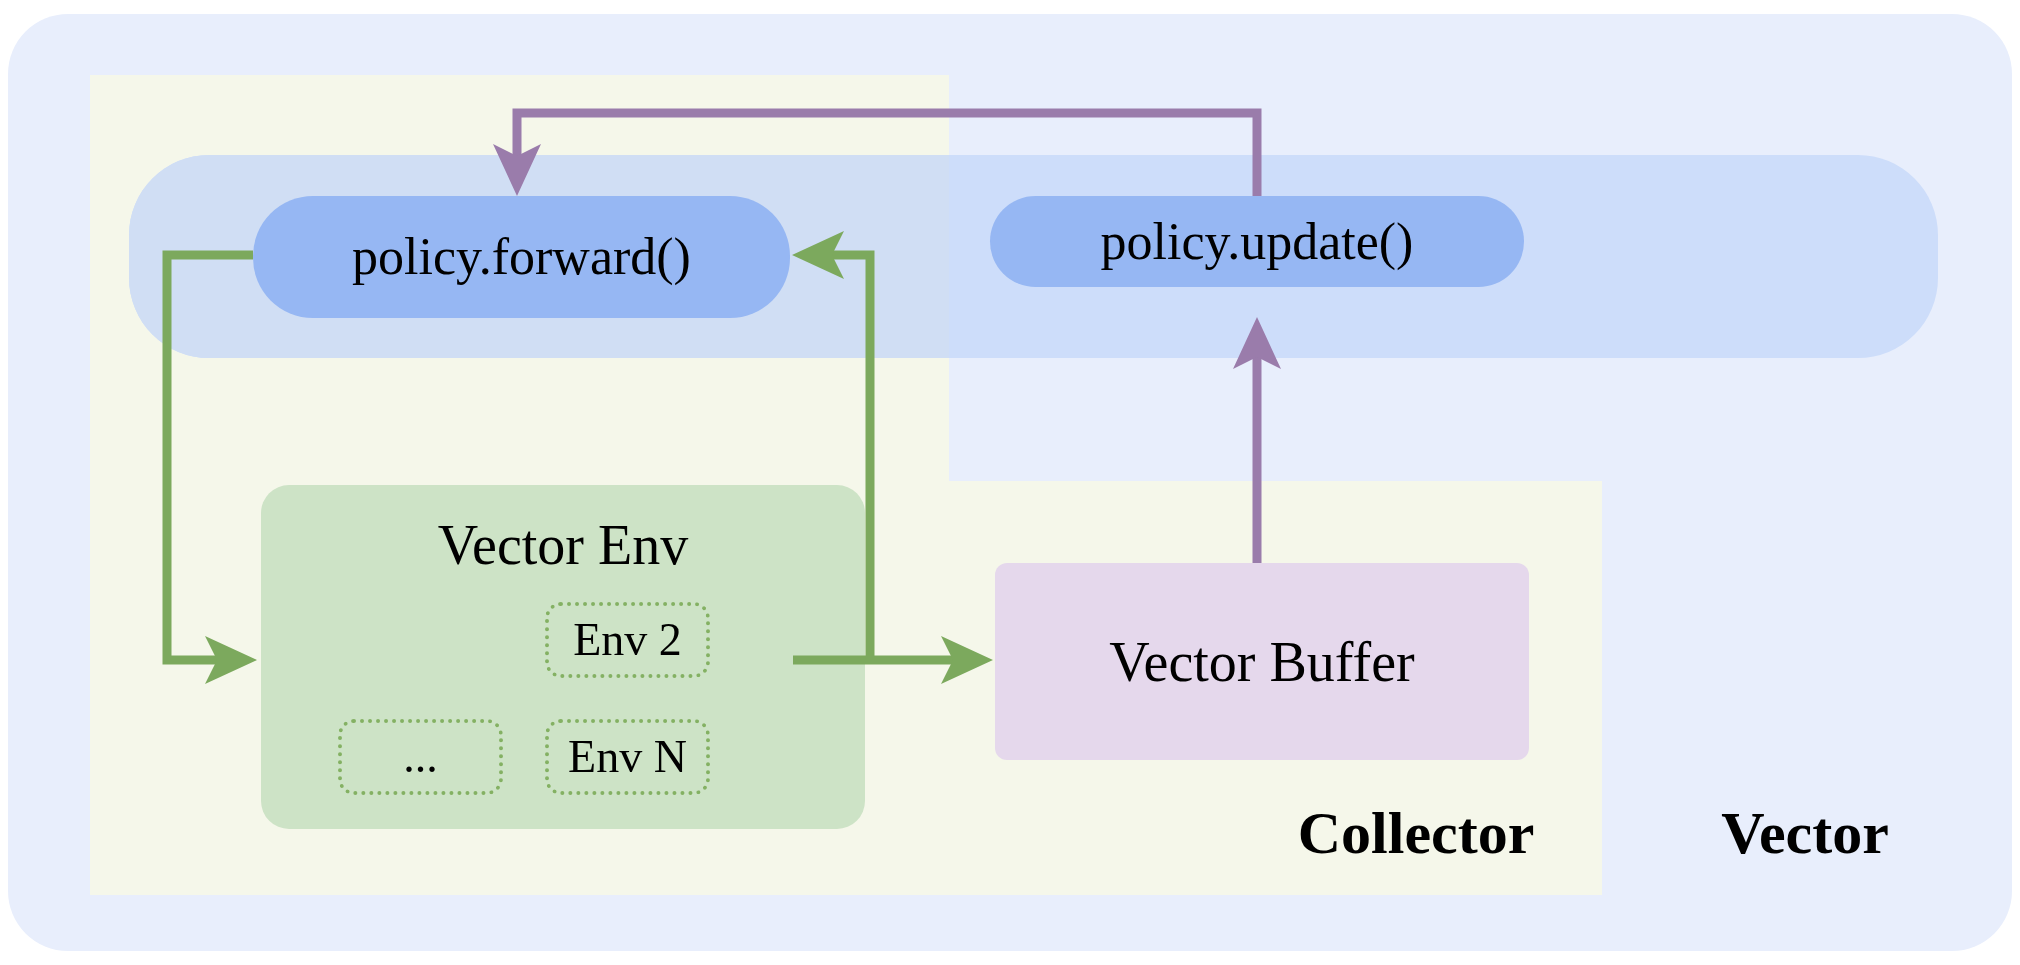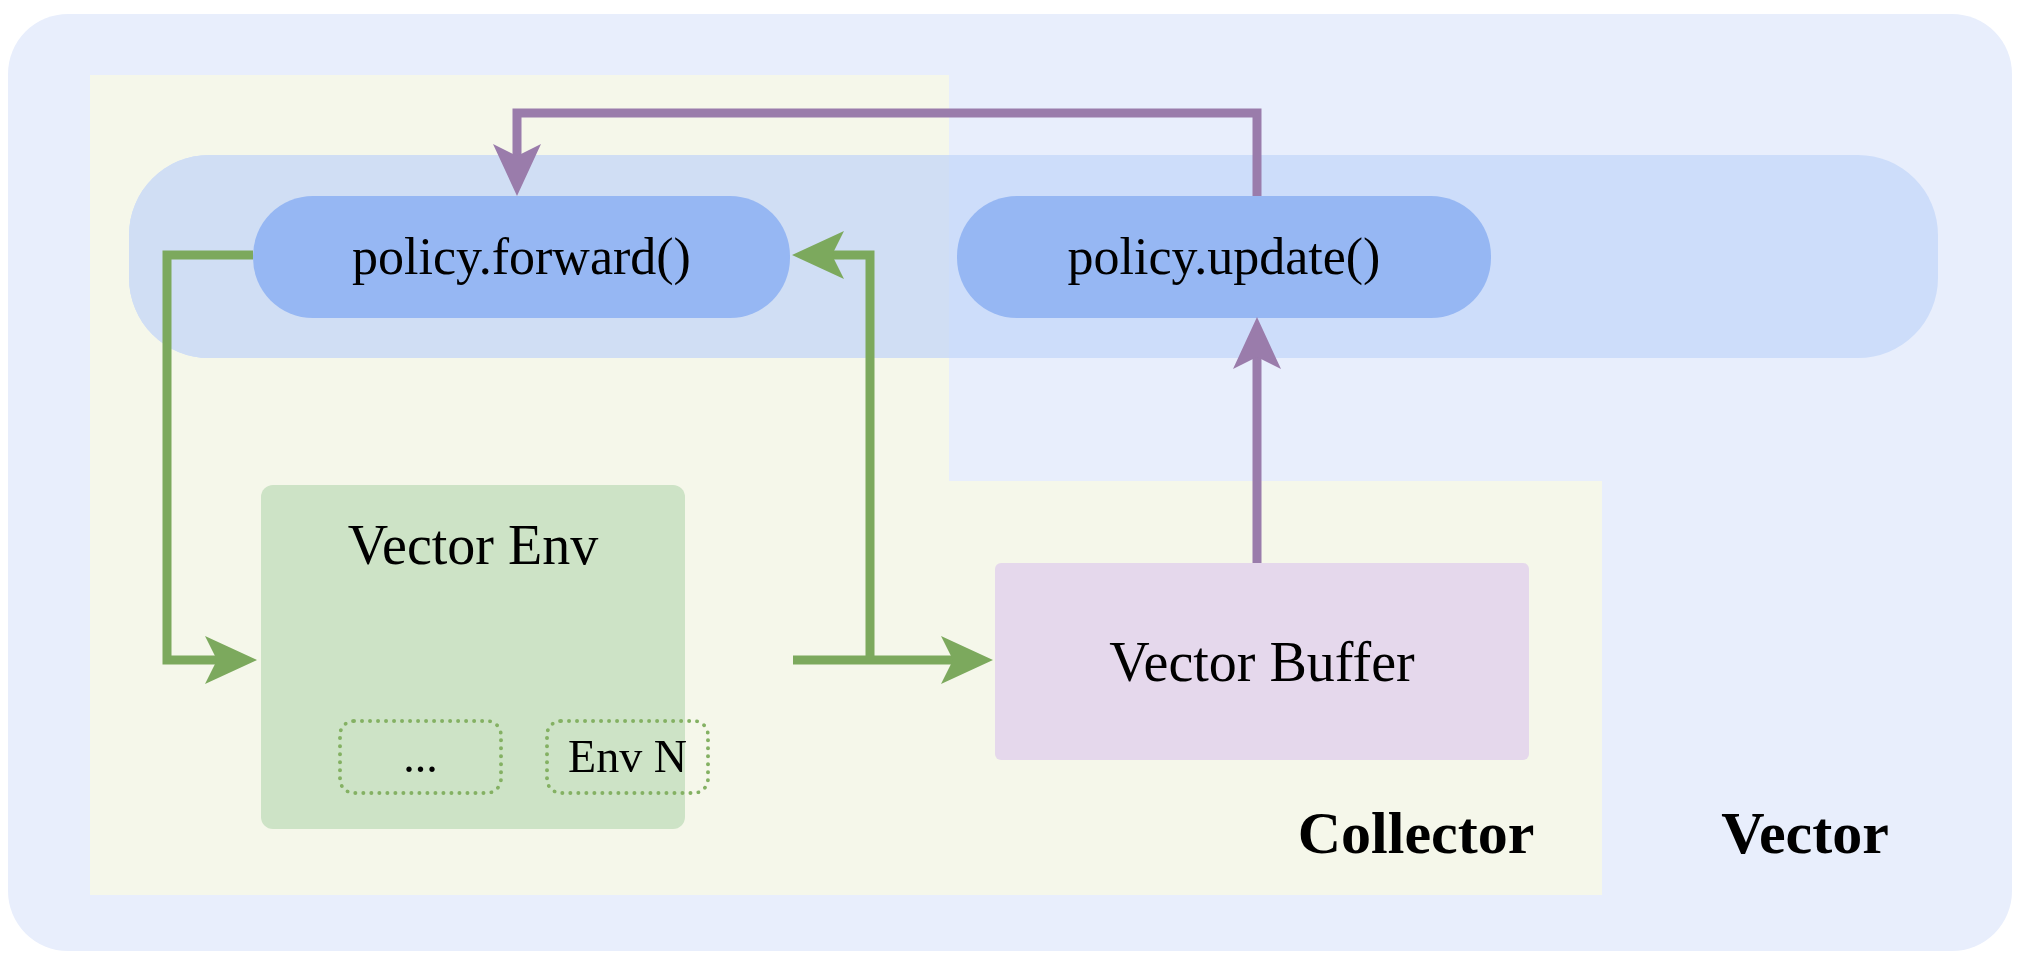--- a/index.html
+++ b/index.html
@@ -56,26 +56,26 @@
   .pill {
     background: var(--node-pill);
     border-radius: 60px;
     display: flex;
     align-items: center;
     justify-content: center;
     font-size: 52px;
     line-height: 1;
   }
   .pill-forward { left: 253px; top: 196px; width: 537px; height: 122px; }
-  .pill-update  { left: 957px; top: 196px; width: 534px; height: 122px; }
+  .pill-update  { left: 990px; top: 196px; width: 534px; height: 91px; }
 
   .vector-env {
-    left: 261px; top: 485px; width: 424px; height: 344px;
+    left: 261px; top: 485px; width: 604px; height: 344px;
     background: var(--vector-env-bg);
-    border-radius: 12px;
+    border-radius: 28px;
   }
   .vector-env-title {
     left: 0; top: 28px; width: 100%; height: 64px;
     text-align: center;
     font-size: 56px;
     line-height: 64px;
   }
   .env-cell {
     width: 165px; height: 76px;
     border: 4px dotted var(--env-cell-border);
@@ -88,21 +88,21 @@
     line-height: 1;
   }
   .env-cell-1 { left: 77px;  top: 117px; }
   .env-cell-2 { left: 284px; top: 117px; }
   .env-cell-3 { left: 77px;  top: 234px; }
   .env-cell-4 { left: 284px; top: 234px; text-align: center; }
 
   .vector-buffer {
     left: 995px; top: 563px; width: 534px; height: 197px;
     background: var(--vector-buffer-bg);
-    border-radius: 6px;
+    border-radius: 12px;
     display: flex;
     align-items: center;
     justify-content: center;
     font-size: 56px;
     line-height: 1;
   }
 
   .region-label {
     font-weight: bold;
     font-size: 60px;
@@ -142,20 +142,23 @@
 
   <div class="abs pill pill-forward">
     <span>policy.forward()</span>
   </div>
   <div class="abs pill pill-update">
     <span>policy.update()</span>
   </div>
 
   <div class="abs vector-env">
     <div class="abs vector-env-title">Vector Env</div>
+    <div class="abs env-cell env-cell-2">
+      <span>Env 2</span>
+    </div>
     <div class="abs env-cell env-cell-3">
       <span>...</span>
     </div>
     <div class="abs env-cell env-cell-4">
       <span>Env N</span>
     </div>
   </div>
 
   <div class="abs vector-buffer">
     <span>Vector Buffer</span>

